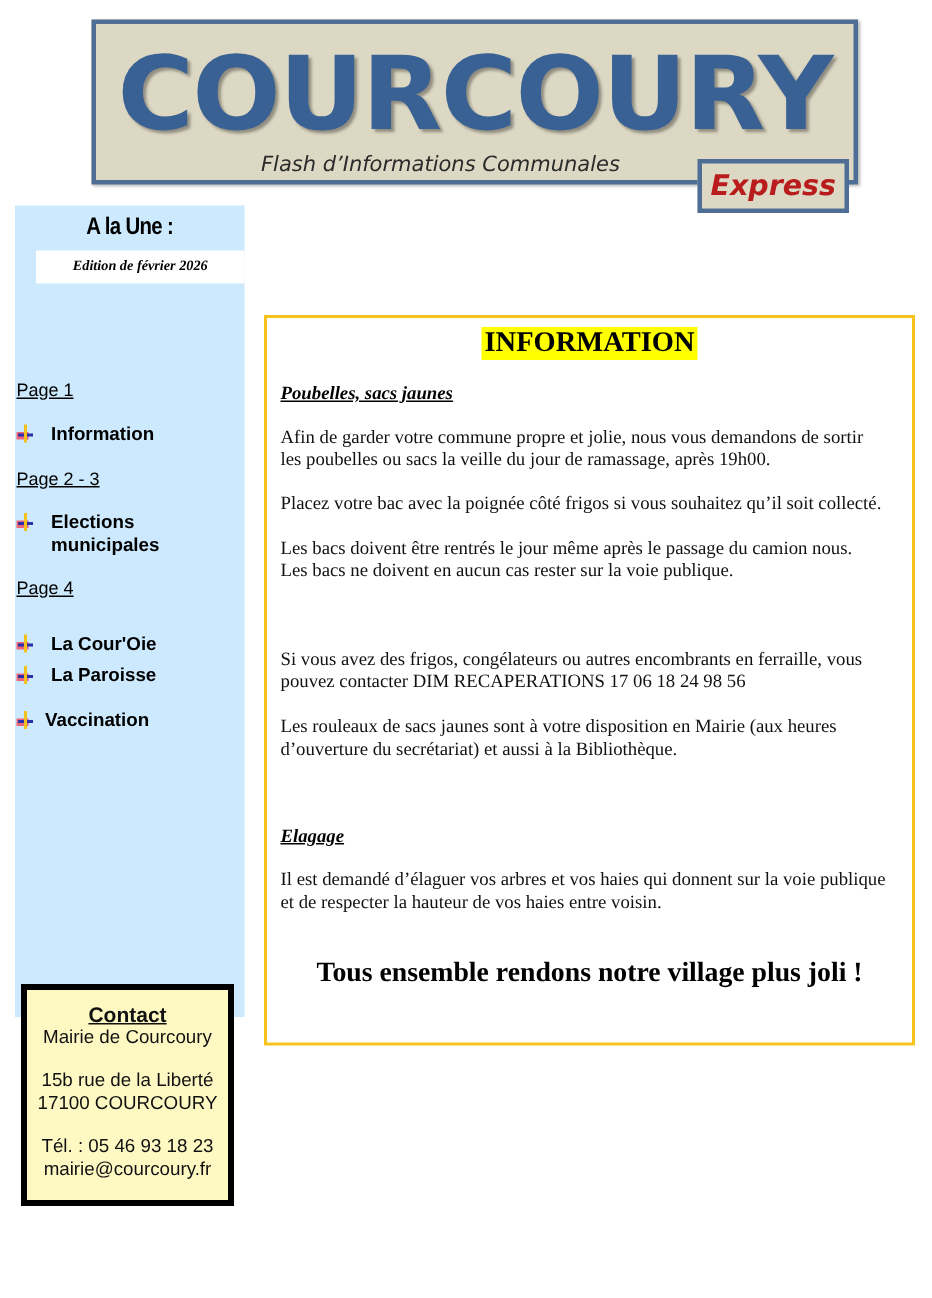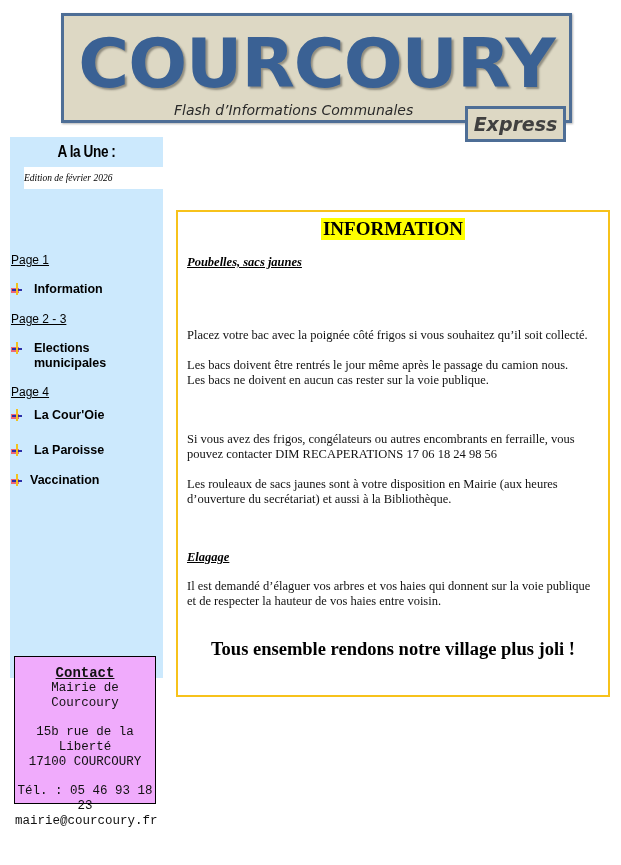--- a/index.html
+++ b/index.html
@@ -20,38 +20,38 @@
       transform: scaleX(1.02);
     }
     .masthead-subtitle {
       position: absolute; left: 110px; top: 86px;
       font-family: "DejaVu Sans", sans-serif; font-style: italic; font-size: 14px; color: #2a2a2a;
     }
     .express-badge {
       position: absolute; left: 465px; top: 106px; width: 101px; height: 36px;
       background: #ddd8c4; border: 3px solid #4e6e96;
       font-family: "DejaVu Sans", sans-serif; font-weight: bold; font-style: italic;
-      font-size: 19px; color: #404040; text-align: center; line-height: 30px;
+      font-size: 19px; color: #b91c1c; text-align: center; line-height: 30px;
     }
 
     
     .sidebar {
       position: absolute; left: 10px; top: 137px; width: 153px; height: 541px;
       background: #cce9fd;
     }
     .une-title {
       position: absolute; left: 0; width: 153px; top: 6px; text-align: center;
       font-family: "Liberation Sans", sans-serif; font-weight: bold; font-size: 16px;
       letter-spacing: -0.5px; transform: scaleX(0.85); color: #000;
     }
     .edition-box {
       position: absolute; left: 14px; top: 30px; width: 139px; height: 22px;
       background: #fff;
-      font-family: "Liberation Serif", serif; font-weight: normal; font-style: italic;
-      font-size: 9.5px; text-align: left; line-height: 22px; color: #000;
+      font-family: "Liberation Serif", serif; font-weight: bold; font-style: italic;
+      font-size: 9.5px; text-align: center; line-height: 22px; color: #000;
     }
     .page-heading {
       position: absolute; left: 1px;
       font-family: "Liberation Sans", sans-serif; font-weight: normal; font-size: 12px;
       text-decoration: underline; color: #000;
     }
     .nav-item {
       position: absolute; left: 1px; display: flex; align-items: flex-start;
       font-family: "Liberation Sans", sans-serif; font-weight: bold; font-size: 12.5px;
       color: #000; line-height: 15px; cursor: pointer;
@@ -68,22 +68,22 @@
       background: #f2c21c;
     }
     .bullet-icon span {
       position: absolute; left: 1px; top: 6px; width: 10px; height: 2px; background: #2b2fa8;
     }
     .nav-label { margin-left: 11px; }
 
     
     .contact-box {
       position: absolute; left: 4px; top: 519px; width: 142px; height: 148px;
-      background: #f0abfc; border: 1px solid #000000;
-      text-align: center; font-family: Liberation Mono, monospace; font-size: 12.5px; color: #111;
+      background: #fef9c3; border: 4px solid #000000;
+      text-align: center; font-family: Liberation Sans, sans-serif; font-size: 12.5px; color: #111;
     }
     .contact-title {
       margin-top: 8px; font-weight: bold; font-size: 14px; text-decoration: underline;
     }
     .contact-line { line-height: 15px; }
 
     
     .info-panel {
       position: absolute; left: 176px; top: 210px; width: 434px; height: 487px;
       border: 2px solid #f7c21b; background: #fff;
@@ -130,21 +130,21 @@
     <span class="bullet-icon">
         <span></span>
       </span>
     <span class="nav-label">
       <span>Elections</span><br>
       <span>municipales</span>
     </span>
   </div>
 
   <div class="page-heading" style="top:248px">Page 4</div>
-  <div class="nav-item" style="top:271px">
+  <div class="nav-item" style="top:285px">
     <span class="bullet-icon">
         <span></span>
       </span>
     <span class="nav-label">La Cour'Oie</span>
   </div>
   <div class="nav-item" style="top:306px">
     <span class="bullet-icon">
         <span></span>
       </span>
     <span class="nav-label">La Paroisse</span>
@@ -166,20 +166,24 @@
   </div>
 </div>
 
 <div class="info-panel">
   <div class="info-title-wrap">
     <span class="info-title">INFORMATION</span>
   </div>
 
   <div class="section-heading" style="top:43px">Poubelles, sacs jaunes</div>
 
+  <div class="para" style="top:72px">
+    <div>Afin de garder votre commune propre et jolie, nous vous demandons de sortir</div>
+    <div>les poubelles ou sacs la veille du jour de ramassage, après 19h00.</div>
+  </div>
   <div class="para" style="top:116px">
     <div>Placez votre bac avec la poignée côté frigos si vous souhaitez qu’il soit collecté.</div>
   </div>
   <div class="para" style="top:146px">
     <div>Les bacs doivent être rentrés le jour même après le passage du camion nous.</div>
     <div>Les bacs ne doivent en aucun cas rester sur la voie publique.</div>
   </div>
   <div class="para" style="top:220px">
     <div>Si vous avez des frigos, congélateurs ou autres encombrants en ferraille, vous</div>
     <div>pouvez contacter DIM RECAPERATIONS 17 06 18 24 98 56</div>

